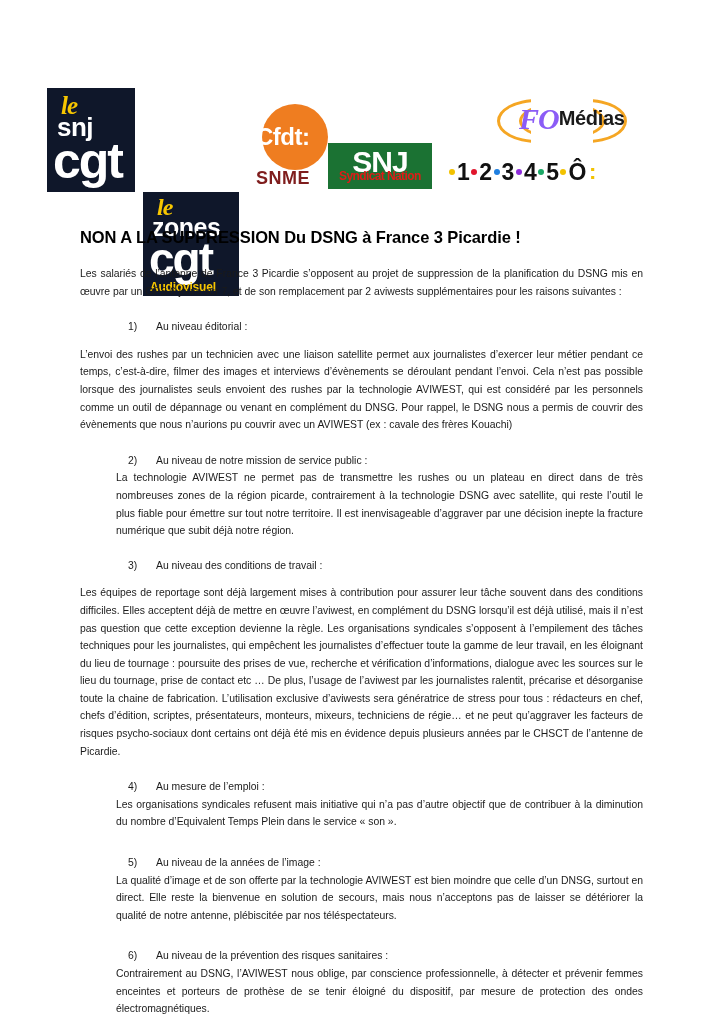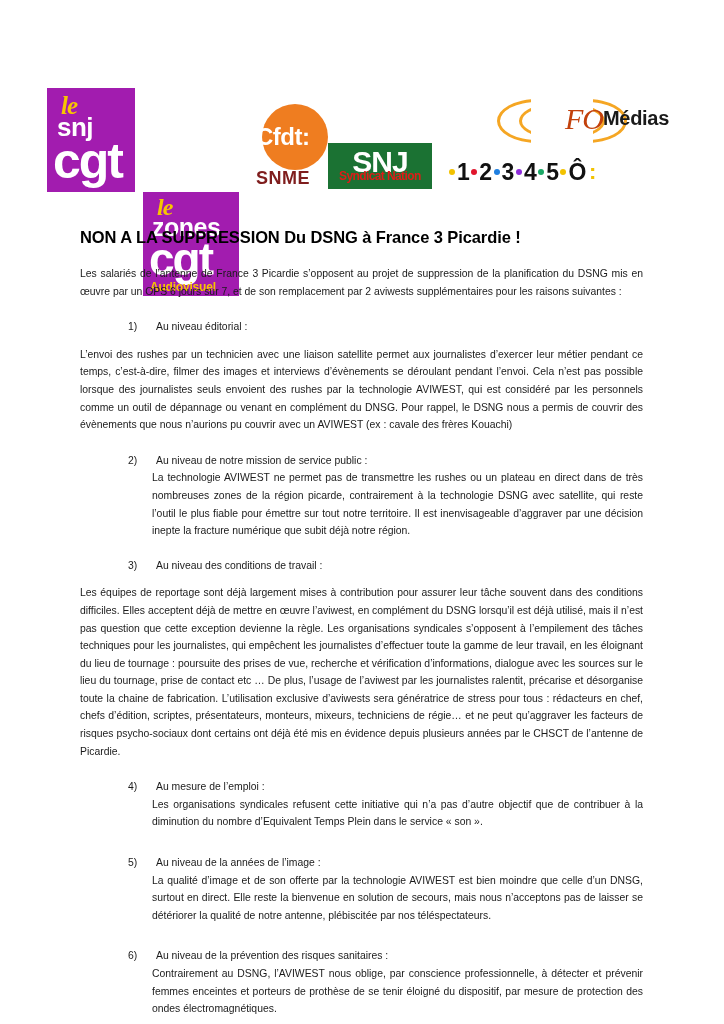--- a/index.html
+++ b/index.html
@@ -32,21 +32,21 @@
     width: 724px;
     height: 210px;
   }
   .logo {
     position: absolute;
     box-sizing: border-box;
   }
 
   
   .cgt-box {
-    background: #a21caf;
+    background: #0f172a;
     color: #ffffff;
     display: block;
     overflow: hidden;
     position: relative;
   }
   .cgt-le {
     position: absolute;
     color: #f7c600;
     font-family: "Liberation Serif", serif;
     font-style: italic;
@@ -182,27 +182,26 @@
   .fo-waves-r .wv { left: -46px; }
   .wv.w2 { width: 58px; height: 32px; margin-top: -16px; }
   .wv.w3 { width: 80px; height: 44px; margin-top: -22px; }
   .fo-text {
     position: absolute;
     left: 32px; top: 7px;
     width: 92px;
     white-space: nowrap;
   }
   .fo-fo {
-    color: #c2410c;
+    color: #8b5cf6;
     font-family: "Liberation Serif", serif;
     font-style: italic;
-    font-weight: 400;
+    font-weight: 700;
     font-size: 30px;
     letter-spacing: -1px;
-    margin-left: 46px;
   }
   .fo-medias {
     color: #1a1a1a;
     font-family: "Liberation Sans", sans-serif;
     font-weight: 700;
     font-size: 20px;
     position: relative;
     top: -4px;
     letter-spacing: -0.3px;
   }
@@ -268,21 +267,21 @@
     color: #1a1a1a;
   }
   .item-num {
     width: 28px;
     flex: 0 0 28px;
     padding-left: 48px;
     box-sizing: content-box;
   }
   .item-head-text { flex: 1 1 auto; }
   .item-body {
-    margin: 0 0 0 72px;
+    margin: 0 0 0 36px;
     font-size: 10.4px;
     line-height: 17.6px;
     text-align: justify;
     color: #1a1a1a;
   }
   .spacer-sm { height: 7px; }
   .spacer-md { height: 13px; }
 </style>
 </head>
 <body>
@@ -385,21 +384,21 @@
     </div>
     <p class="body">Les équipes de reportage sont déjà largement mises à contribution pour assurer leur tâche souvent dans des conditions difficiles. Elles acceptent déjà de mettre en œuvre l’aviwest, en complément du DSNG lorsqu’il est déjà utilisé, mais il n’est pas question que cette exception devienne la règle. Les organisations syndicales s’opposent à l’empilement des tâches techniques pour les journalistes, qui empêchent les journalistes d’effectuer toute la gamme de leur travail, en les éloignant du lieu de tournage : poursuite des prises de vue, recherche et vérification d’informations, dialogue avec les sources sur le lieu du tournage, prise de contact etc … De plus, l’usage de l’aviwest par les journalistes ralentit, précarise et désorganise toute la chaine de fabrication. L’utilisation exclusive d’aviwests sera génératrice de stress pour tous : rédacteurs en chef, chefs d’édition, scriptes, présentateurs, monteurs, mixeurs, techniciens de régie… et ne peut qu’aggraver les facteurs de risques psycho-sociaux dont certains ont déjà été mis en évidence depuis plusieurs années par le CHSCT de l’antenne de Picardie.</p>
 
     <div class="spacer-sm"></div>
 
     <div class="item">
       <div class="item-head">
         <span class="item-num">4)</span>
         <span class="item-head-text">Au mesure de l’emploi :</span>
       </div>
-      <div class="item-body">Les organisations syndicales refusent cette initiative qui n’a pas d’autre objectif que de contribuer à la diminution du nombre d’Equivalent Temps Plein dans le service « son ».</div>
+      <div class="item-body">Les organisations syndicales refusent mais initiative qui n’a pas d’autre objectif que de contribuer à la diminution du nombre d’Equivalent Temps Plein dans le service « son ».</div>
     </div>
 
     <div class="spacer-md"></div>
 
     <div class="item">
       <div class="item-head">
         <span class="item-num">5)</span>
         <span class="item-head-text">Au niveau de la années de l’image :</span>
       </div>
       <div class="item-body">La qualité d’image et de son offerte par la technologie AVIWEST est bien moindre que celle d’un DNSG, surtout en direct. Elle reste la bienvenue en solution de secours, mais nous n’acceptons pas de laisser se détériorer la qualité de notre antenne, plébiscitée par nos téléspectateurs.</div>

